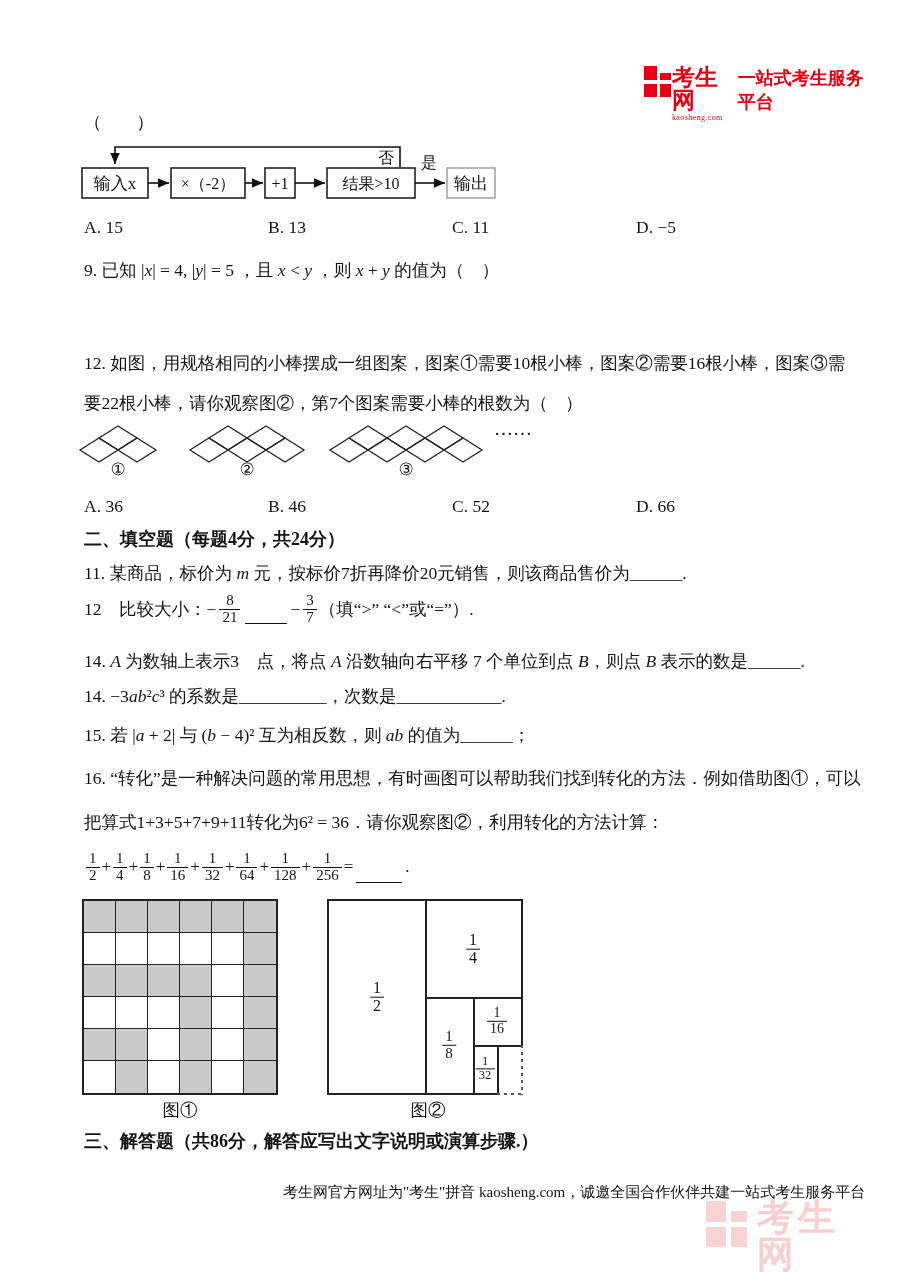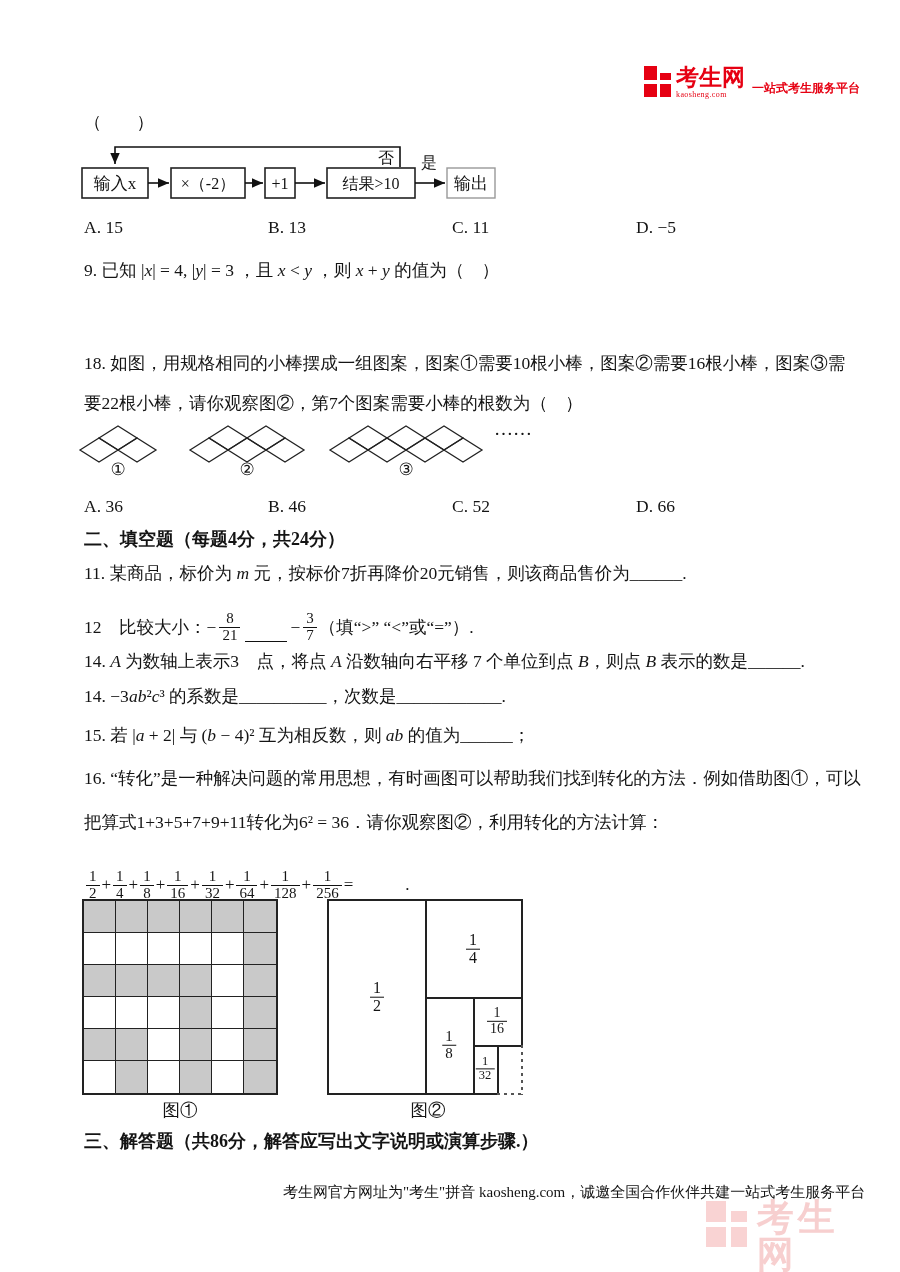--- a/index.html
+++ b/index.html
@@ -10,34 +10,34 @@
   .mi{font-style:italic;}
   
   .opts{position:absolute;left:84px;width:790px;height:24px;}
   .opts span{position:absolute;white-space:nowrap;font-size:17.5px;}
   .o0{left:0;} .o1{left:184px;} .o2{left:368px;} .o3{left:552px;}
   
   .frac{display:inline-block;text-align:center;vertical-align:middle;line-height:1.05;font-size:15px;margin:0 2px;}
   .frac .num{display:block;padding:0 3px;}
   .frac .den{display:block;border-top:1.4px solid #111;padding:0 3px;}
   .sign{margin-right:1px;}
-  .seg-row{position:absolute;display:flex;align-items:center;font-size:17.5px;margin-top:18px;}
+  .seg-row{position:absolute;display:flex;align-items:center;font-size:17.5px;}
   .blank{display:inline-block;border-bottom:1.6px solid #111;align-self:flex-end;margin:0 3px 9px 3px;}
   
   .logo{position:absolute;left:644px;top:66px;display:flex;align-items:flex-start;}
   .lmark{position:relative;width:28px;height:32px;margin-right:4px;}
   .lmark i{position:absolute;background:#e60012;}
   .lm1{left:0;top:0;width:13px;height:14px;}
   .lm2{left:0;top:18px;width:13px;height:13px;}
   .lm3{left:16px;top:7px;width:11px;height:7px;}
   .lm4{left:16px;top:18px;width:11px;height:13px;}
   .lbrand{display:flex;flex-direction:column;line-height:1;}
   .lbrand .nm{font-size:23px;font-weight:bold;color:#e60012;}
   .lbrand .dm{font-size:8px;color:#e60012;letter-spacing:.4px;margin-top:2px;}
-  .ltag{margin-left:7px;margin-top:14px;font-size:12px;font-weight:bold;color:#e60012;}
+  .ltag{margin-left:7px;font-size:18px;font-weight:bold;color:#e60012;}
   
   .grid{position:absolute;left:82px;top:899px;width:192px;height:192px;border:2px solid #222;
         display:grid;grid-template-columns:repeat(6,1fr);grid-template-rows:repeat(6,1fr);}
   .grid div{border-right:1.5px solid #222;border-bottom:1.5px solid #222;}
   .grid div.lc{border-right:none;} .grid div.lr{border-bottom:none;}
   .grid div.sh{background:#c9c9c9;}
   
   .fig2{position:absolute;left:327px;top:899px;width:192px;height:192px;border:2px solid #222;}
   .fig2 .vl,.fig2 .hl{position:absolute;background:#222;}
   .fr-pos{position:absolute;transform:translate(-50%,-50%);}
@@ -107,23 +107,23 @@
     <text x="346" y="30" font-size="16">是</text>
   </svg>
 
   <div class="opts" style="top:217px;">
     <span class="o0">A. 15</span>
     <span class="o1">B. 13</span>
     <span class="o2">C. 11</span>
     <span class="o3">D. −5</span>
   </div>
 
-  <div class="line" style="left:84px;top:258px;"><span>9. 已知 |</span><span class="mi">x</span><span>| = 4, |</span><span class="mi">y</span><span>| = 3 ，且 </span><span class="mi">x</span><span> &lt; </span><span class="mi">y</span><span> ，则 </span><span class="mi">x</span><span> + </span><span class="mi">y</span><span> 的值为（　）</span></div>
-
-  <div class="line" style="left:84px;top:351px;">18. 如图，用规格相同的小棒摆成一组图案，图案①需要10根小棒，图案②需要16根小棒，图案③需</div>
+  <div class="line" style="left:84px;top:258px;"><span>9. 已知 |</span><span class="mi">x</span><span>| = 4, |</span><span class="mi">y</span><span>| = 5 ，且 </span><span class="mi">x</span><span> &lt; </span><span class="mi">y</span><span> ，则 </span><span class="mi">x</span><span> + </span><span class="mi">y</span><span> 的值为（　）</span></div>
+
+  <div class="line" style="left:84px;top:351px;">12. 如图，用规格相同的小棒摆成一组图案，图案①需要10根小棒，图案②需要16根小棒，图案③需</div>
   <div class="line" style="left:84px;top:391px;">要22根小棒，请你观察图②，第7个图案需要小棒的根数为（　）</div>
 
   <svg id="patterns" style="position:absolute;left:78px;top:414px;" width="480" height="52" viewBox="0 0 480 52">
       <polygon points="2,36 21,24 40,36 21,48" fill="none" stroke="#222" stroke-width="1.3"></polygon>
       <polygon points="40,36 59,24 78,36 59,48" fill="none" stroke="#222" stroke-width="1.3"></polygon>
       <polygon points="21,24 40,12 59,24 40,36" fill="none" stroke="#222" stroke-width="1.3"></polygon>
       <polygon points="112,36 131,24 150,36 131,48" fill="none" stroke="#222" stroke-width="1.3"></polygon>
       <polygon points="150,36 169,24 188,36 169,48" fill="none" stroke="#222" stroke-width="1.3"></polygon>
       <polygon points="188,36 207,24 226,36 207,48" fill="none" stroke="#222" stroke-width="1.3"></polygon>
       <polygon points="131,24 150,12 169,24 150,36" fill="none" stroke="#222" stroke-width="1.3"></polygon>

